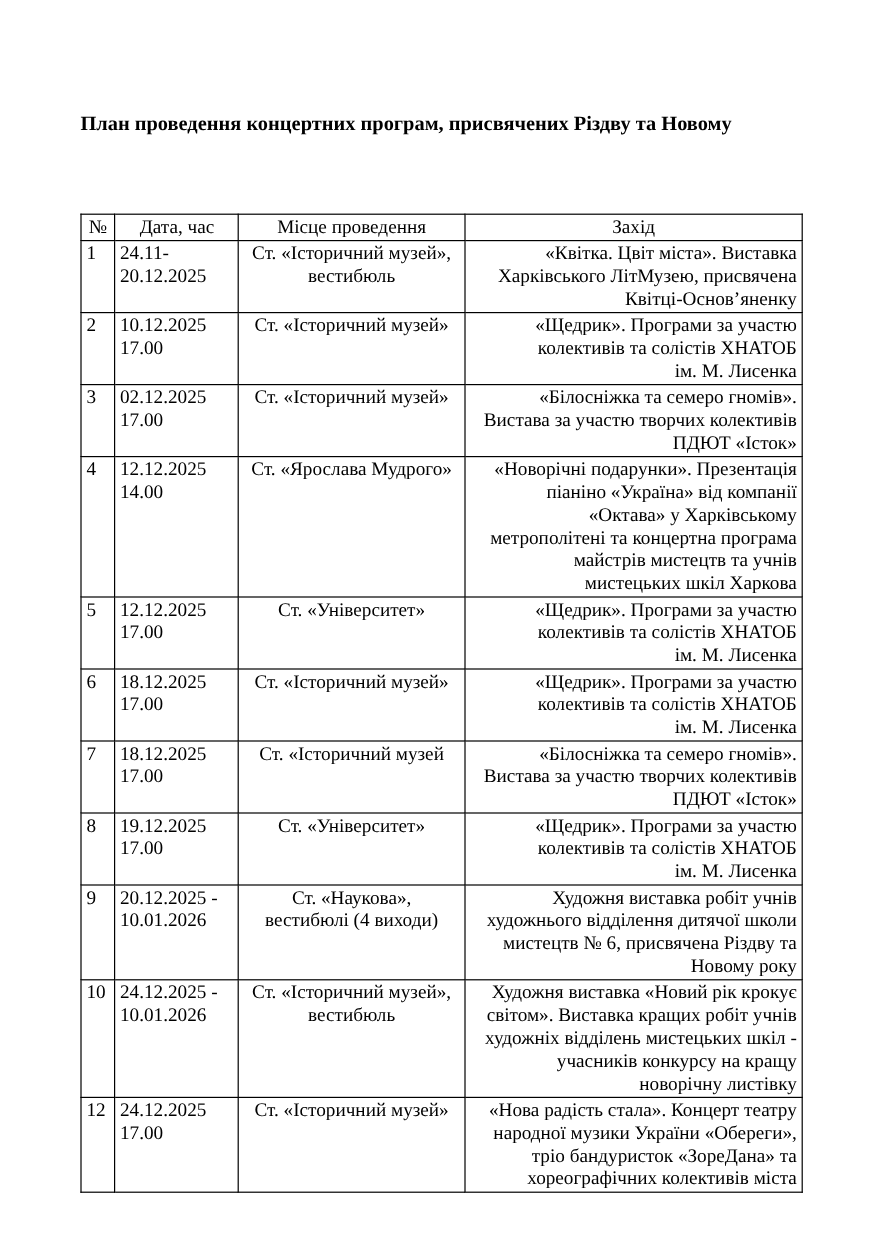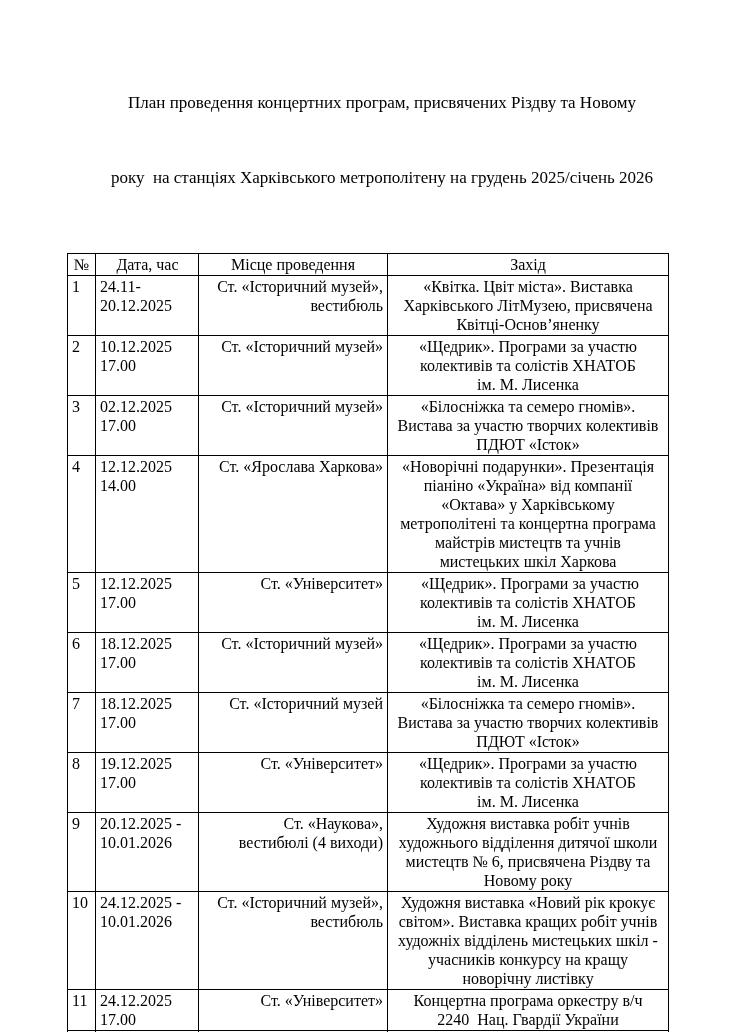--- a/index.html
+++ b/index.html
@@ -16,22 +16,22 @@
   }
   .page {
     position: relative;
     width: 730px;
     height: 1032px;
     background: #ffffff;
   }
   .doc-title {
     margin: 40px 33px 13px 67px;
     width: 630px;
-    text-align: center;
-    font-weight: normal;
+    text-align: left;
+    font-weight: bold;
     font-size: 17px;
     line-height: 25px;
     white-space: pre-wrap;
   }
   table.schedule {
     border-collapse: collapse;
     table-layout: fixed;
     margin-left: 67px;
     width: 601px;
     font-size: 16px;
@@ -55,41 +55,40 @@
   }
   td.col-num {
     text-align: left;
     padding-left: 4px;
   }
   td.col-date {
     text-align: left;
     white-space: pre-wrap;
   }
   td.col-place {
-    text-align: right;
+    text-align: center;
     padding-left: 6px;
     padding-right: 2px;
     white-space: pre-wrap;
   }
   td.col-event {
-    text-align: center;
+    text-align: right;
     padding-left: 9px;
     padding-right: 2px;
     white-space: pre-wrap;
     margin-left: 20px;
   }
 </style>
 </head>
 <body>
 
 <div class="page">
 
   <div class="doc-title">
     <div>План проведення концертних програм, присвячених Різдву та Новому</div>
-    <div>року  на станціях Харківського метрополітену на грудень 2025/січень 2026</div>
   </div>
 
   <table class="schedule">
     <colgroup>
       <col style="width:28px">
       <col style="width:103px">
       <col style="width:189px">
       <col style="width:281px">
     </colgroup>
     <thead>
@@ -126,21 +125,21 @@
 17.00</td>
           <td class="col-place">Ст. «Історичний музей»</td>
           <td class="col-event">«Білосніжка та семеро гномів».
 Вистава за участю творчих колективів
 ПДЮТ «Істок»</td>
         </tr>
         <tr>
           <td class="col-num">4</td>
           <td class="col-date">12.12.2025
 14.00</td>
-          <td class="col-place">Ст. «Ярослава Харкова»</td>
+          <td class="col-place">Ст. «Ярослава Мудрого»</td>
           <td class="col-event">«Новорічні подарунки». Презентація
 піаніно «Україна» від компанії
 «Октава» у Харківському
 метрополітені та концертна програма
 майстрів мистецтв та учнів
 мистецьких шкіл Харкова</td>
         </tr>
         <tr>
           <td class="col-num">5</td>
           <td class="col-date">12.12.2025
@@ -194,28 +193,20 @@
 10.01.2026</td>
           <td class="col-place">Ст. «Історичний музей»,
 вестибюль</td>
           <td class="col-event">Художня виставка «Новий рік крокує
 світом». Виставка кращих робіт учнів
 художніх відділень мистецьких шкіл -
 учасників конкурсу на кращу
 новорічну листівку</td>
         </tr>
         <tr>
-          <td class="col-num">11</td>
-          <td class="col-date">24.12.2025
-17.00</td>
-          <td class="col-place">Ст. «Університет»</td>
-          <td class="col-event">Концертна програма оркестру в/ч
-2240  Нац. Гвардії України</td>
-        </tr>
-        <tr>
           <td class="col-num">12</td>
           <td class="col-date">24.12.2025
 17.00</td>
           <td class="col-place">Ст. «Історичний музей»</td>
           <td class="col-event">«Нова радість стала». Концерт театру
 народної музики України «Обереги»,
 тріо бандуристок «ЗореДана» та
 хореографічних колективів міста</td>
         </tr>
       </tbody>

